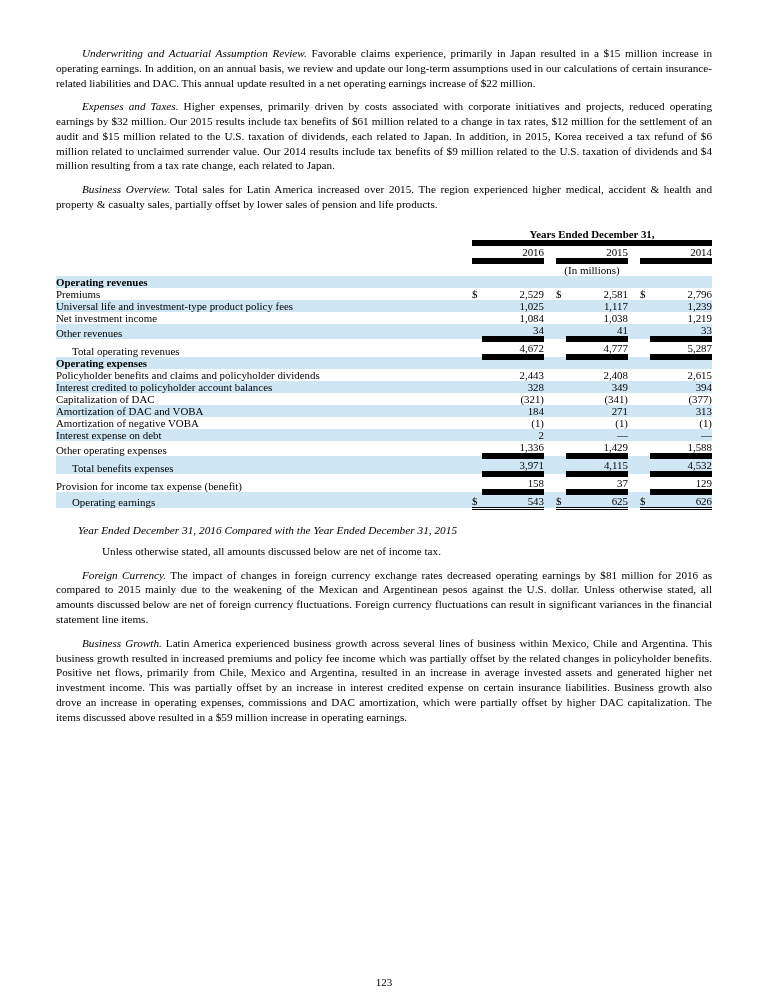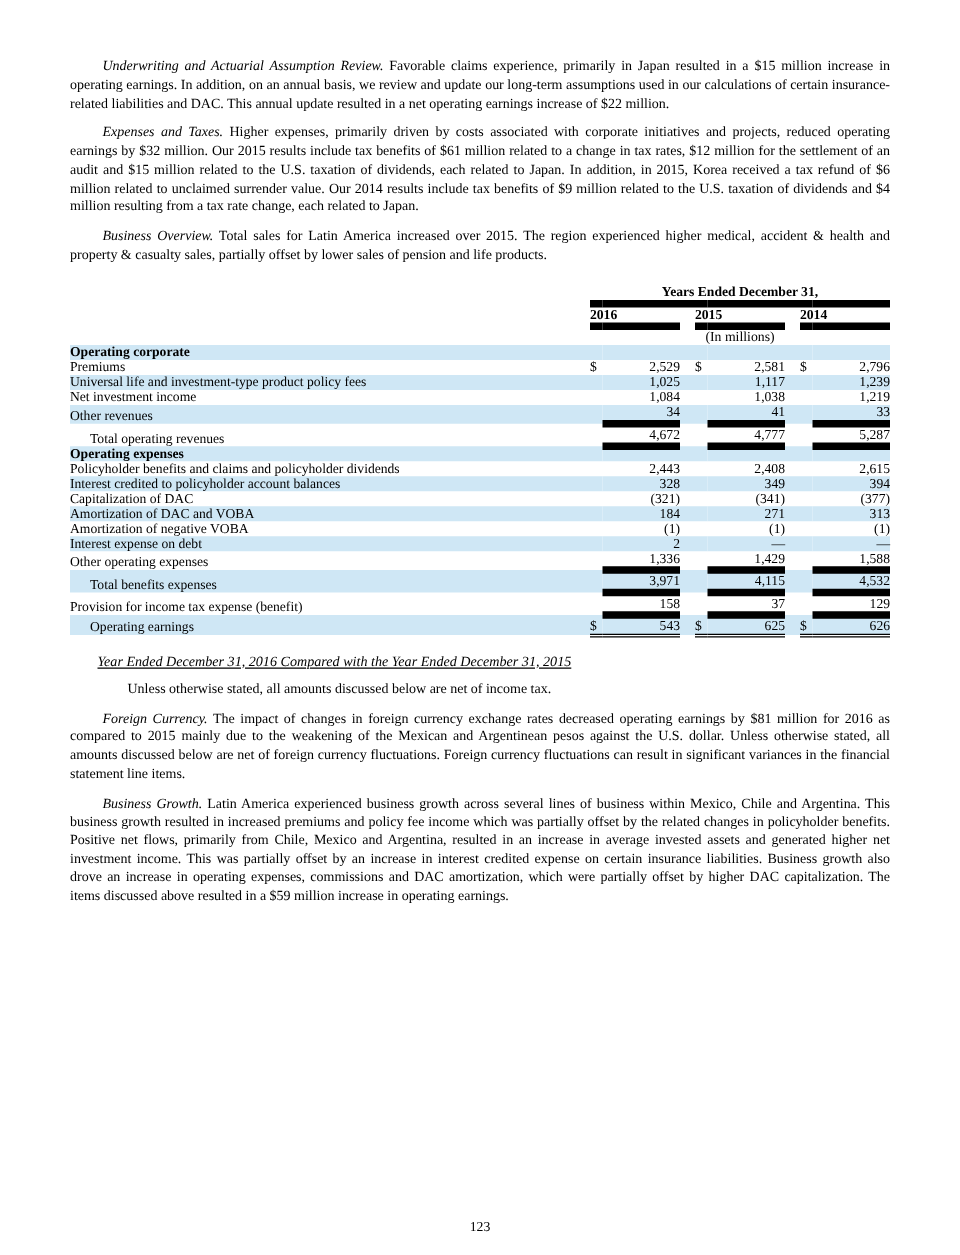--- a/index.html
+++ b/index.html
@@ -35,21 +35,20 @@
   .section-heading {
     font-size: 11.4px;
     font-weight: bold;
     font-style: italic;
     text-decoration: underline;
     margin: 13px 0 7px 0;
   }
   .sub-heading {
     font-size: 11.3px;
     font-style: italic;
-    text-decoration: underline;
     margin: 14px 0 8px 22px;
   }
 
   
   table.fin {
     border-collapse: collapse;
     width: 100%;
     margin: 16px 0 6px 0;
     font-size: 10.9px;
   }
@@ -77,22 +76,22 @@
   .gap { width: 12px; }
   .shade { background: #cfe7f5; }
   .bold { font-weight: bold; }
   .hdr-years {
     text-align: center;
     font-weight: bold;
     font-size: 10.9px;
     padding-bottom: 2px;
   }
   .hdr-year {
-    text-align: left;
-    font-weight: bold;
+    text-align: right;
+    font-weight: normal;
     font-size: 10.9px;
     padding: 2px 0 2px 0;
   }
   .hdr-inmillions {
     text-align: center;
     font-size: 11px;
     padding: 2px 0 3px 0;
   }
   .bb { border-bottom: 6px solid #000000; }
   .bb2 { border-bottom: 3px double #000; }
@@ -144,21 +143,21 @@
         <td colspan="2" class="hdr-year bb">2014</td>
       </tr>
       <tr>
         <td></td>
         <td colspan="8" class="hdr-inmillions">(In millions)</td>
       </tr>
     </thead>
     <tbody>
 
       <tr>
-        <td class="lbl bold shade">Operating corporate</td>
+        <td class="lbl bold shade">Operating revenues</td>
         <td class="cur shade"></td>
           <td class="num shade"></td>
           <td class="gap shade"></td>
         <td class="cur shade"></td>
           <td class="num shade"></td>
           <td class="gap shade"></td>
         <td class="cur shade"></td>
           <td class="num shade"></td>
       </tr>
 

